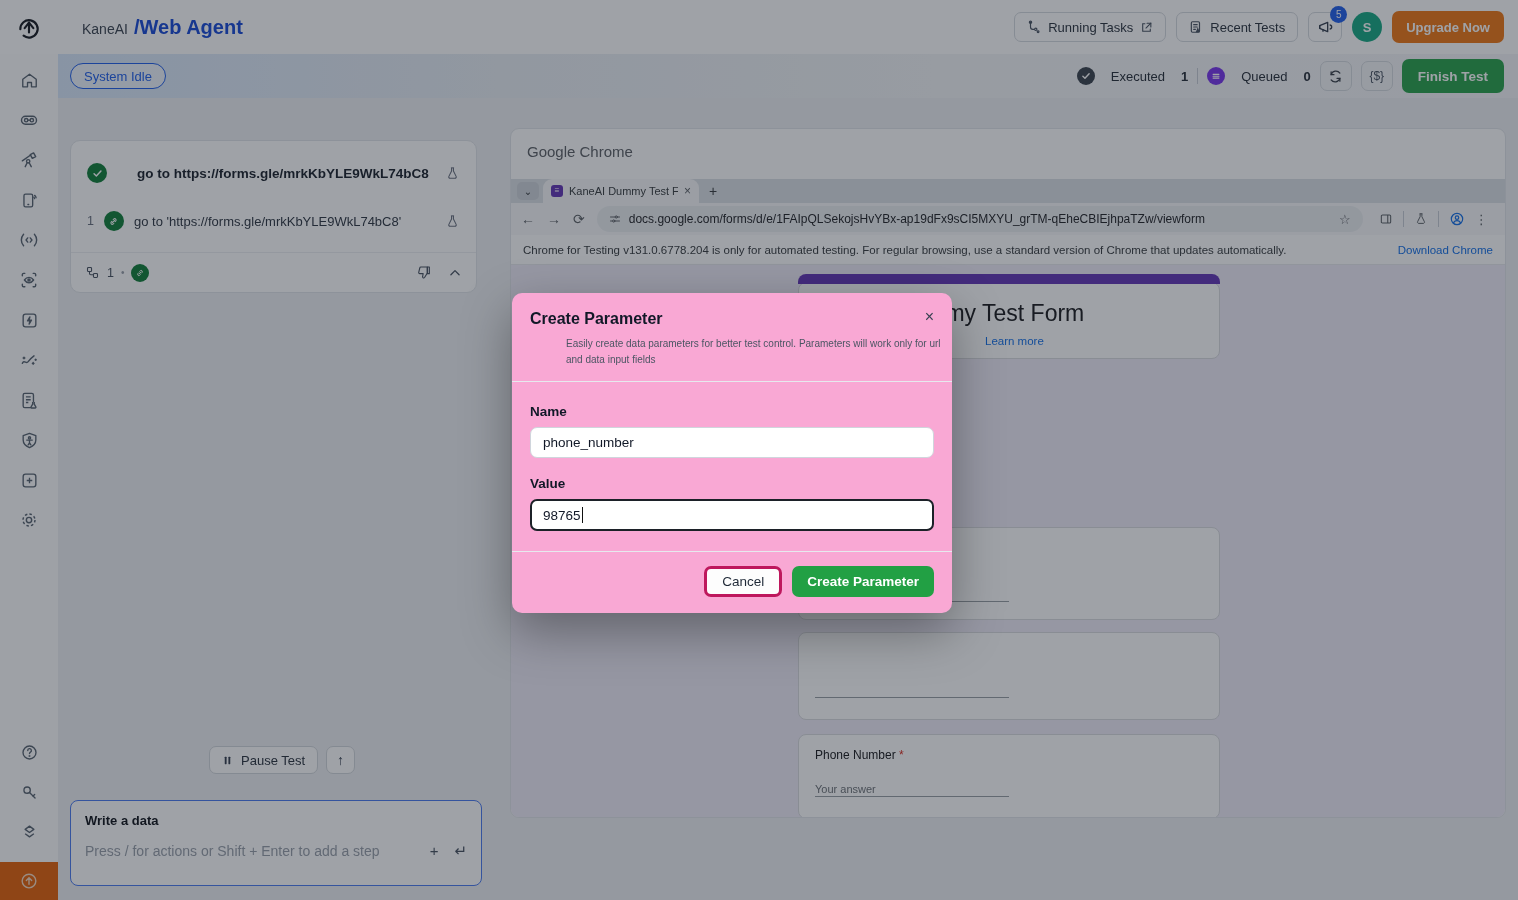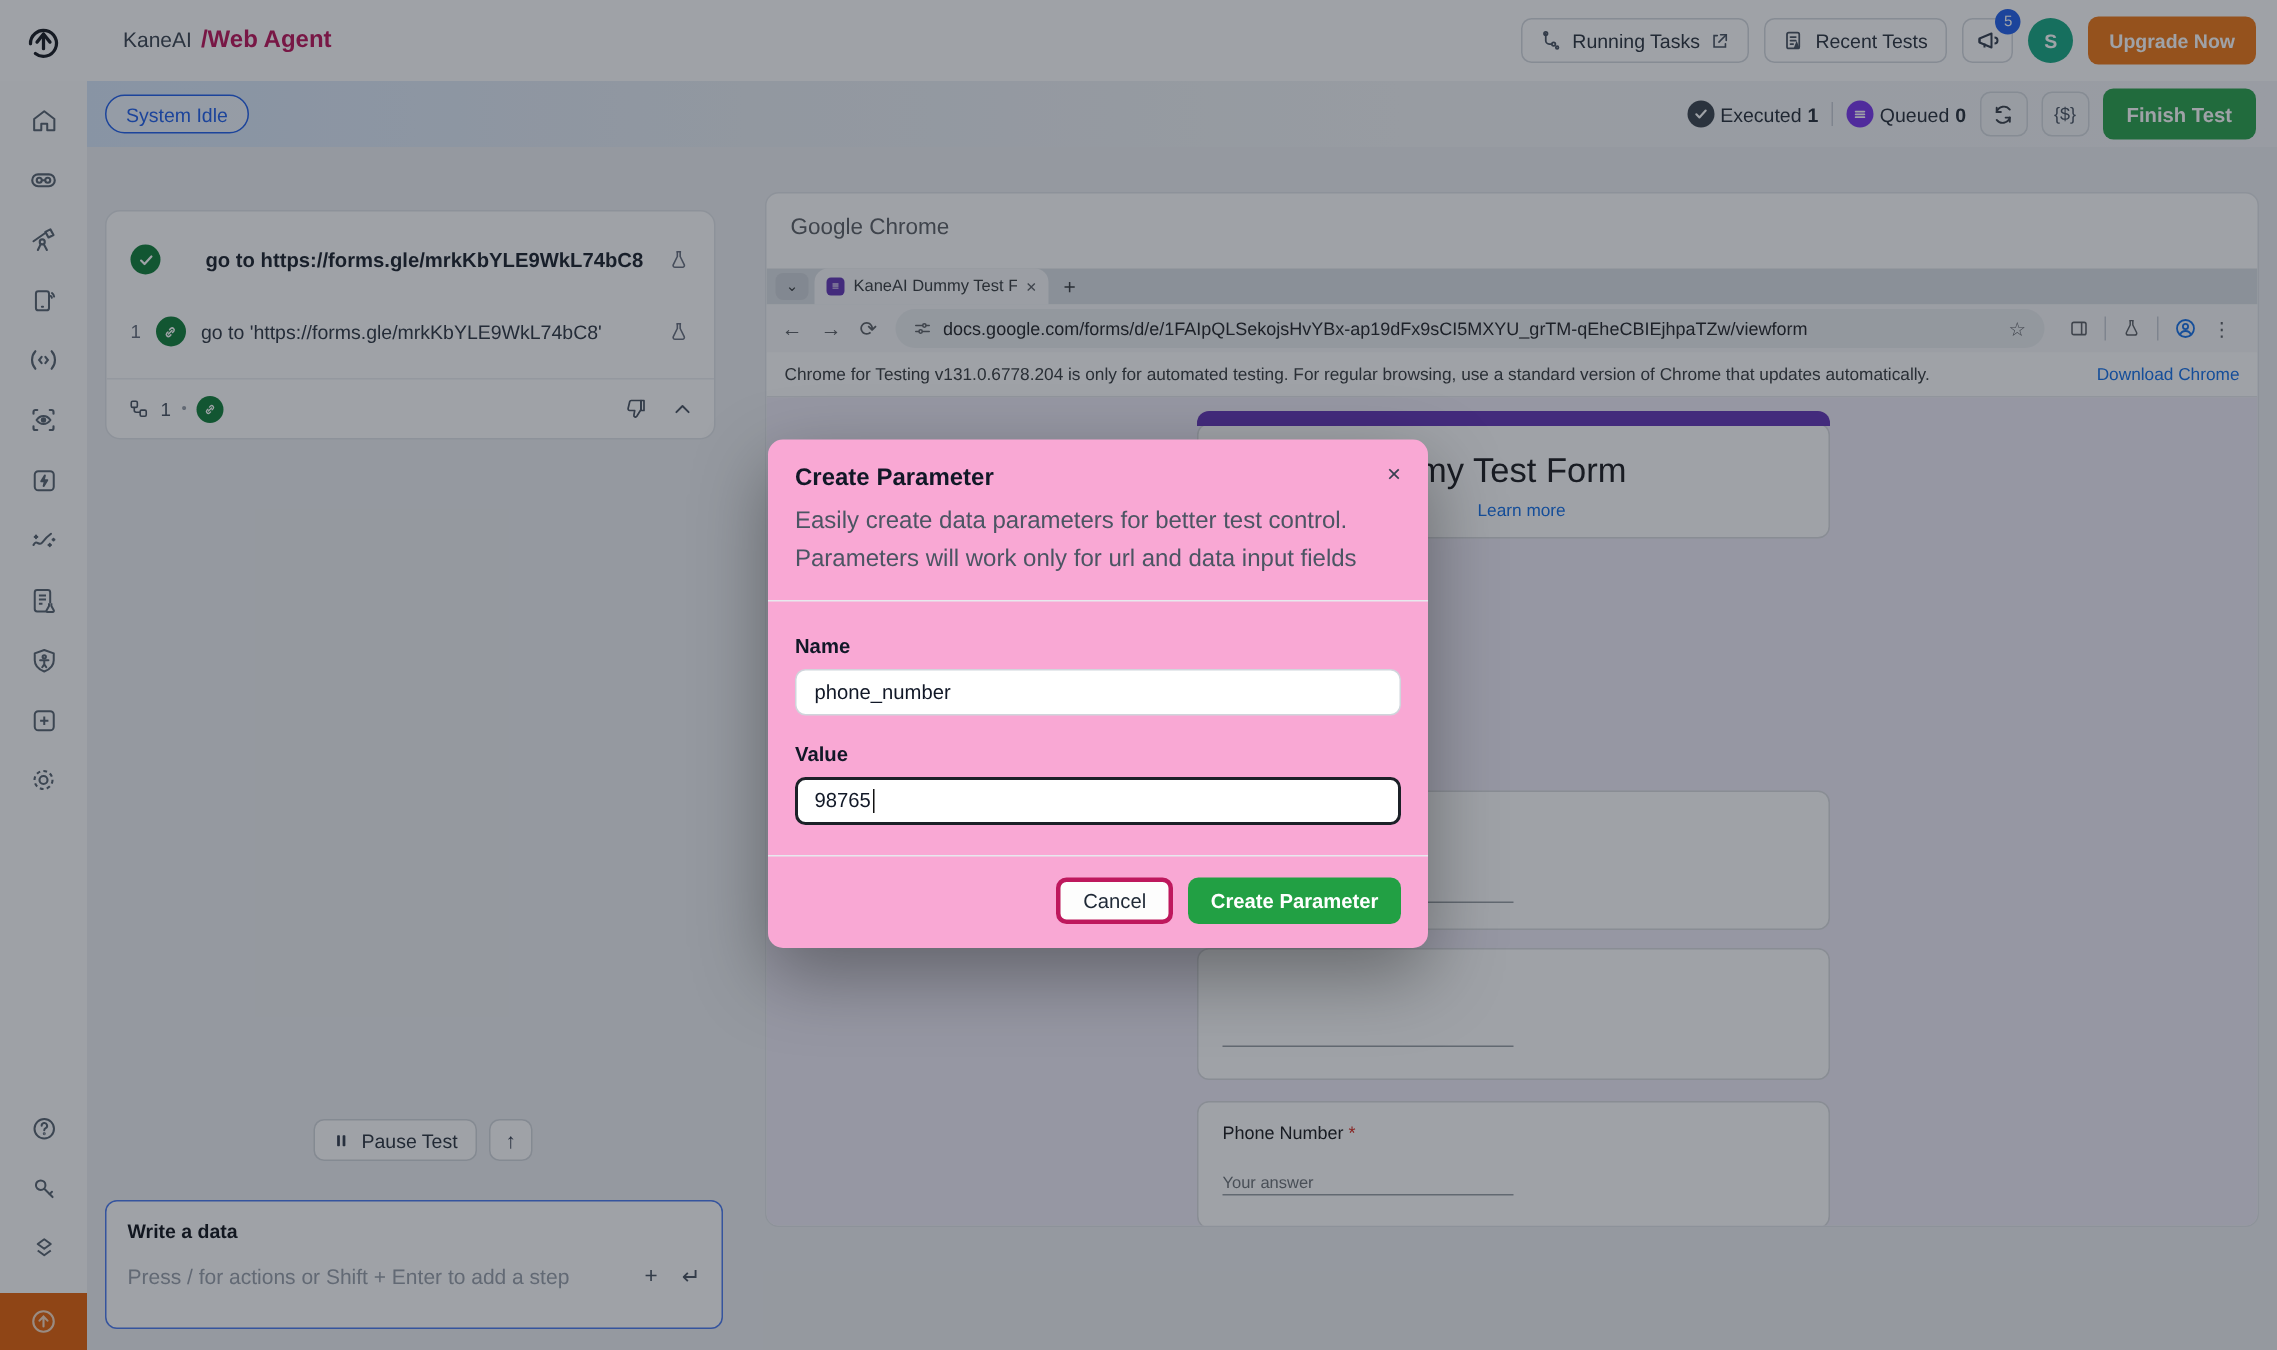--- a/index.html
+++ b/index.html
@@ -4,33 +4,33 @@
 <style>
   * { margin:0; padding:0; box-sizing:border-box; }
   html,body { width:1518px; height:900px; overflow:hidden; font-family:"Liberation Sans",sans-serif; background:#eef0f3; }
   .app { position:relative; width:1518px; height:900px; }
 
   
   .topbar { position:absolute; top:0; left:0; width:1518px; height:54px; background:#fff; display:flex; align-items:center; z-index:2; }
   .logo-cell { width:58px; height:54px; display:flex; align-items:center; justify-content:center; }
   .brand-row { display:flex; align-items:baseline; gap:6px; margin-left:24px; }
   .brand { font-size:14px; color:#3f4854; }
-  .section { font-size:16px; font-weight:bold; color:#be185d; }
+  .section { font-size:20px; font-weight:bold; color:#1d4ed8; }
   .topbar-right { margin-left:auto; display:flex; align-items:center; gap:10px; padding-right:14px; }
   .tb-btn { height:30px; display:flex; align-items:center; gap:7px; padding:0 12px; border:1px solid #d6dadf; border-radius:7px; background:#fff; font-size:13px; color:#2f3742; cursor:pointer; }
   .icon-btn { position:relative; width:34px; height:30px; border:1px solid #d6dadf; border-radius:7px; background:#fff; display:flex; align-items:center; justify-content:center; }
   .badge { position:absolute; top:-7px; right:-6px; min-width:17px; height:17px; border-radius:9px; background:#2563eb; color:#fff; font-size:10px; display:flex; align-items:center; justify-content:center; padding:0 3px; }
   .avatar { width:30px; height:30px; border-radius:50%; background:#1cab85; color:#fff; font-size:13px; font-weight:bold; display:flex; align-items:center; justify-content:center; }
   .upgrade { height:32px; padding:0 14px; border:none; border-radius:7px; background:#ef7b1a; color:#fff; font-size:13px; font-weight:bold; cursor:pointer; }
 
   
   .statusbar { position:absolute; top:54px; left:58px; width:1460px; height:44px; background:linear-gradient(90deg,#d9e8fb 0%,#e9eef4 30%,#f3f5f7 60%,#f5f6f8 100%); display:flex; align-items:center; z-index:2; }
   .pill { margin-left:12px; height:26px; display:flex; align-items:center; padding:0 13px; border:1px solid #2563eb; border-radius:14px; color:#2563eb; font-size:13px; background:rgba(255,255,255,.55); }
   .status-right { margin-left:auto; display:flex; align-items:center; gap:9px; padding-right:14px; }
-  .stat { display:flex; align-items:center; gap:4px; font-size:13px; color:#2b323c; }
+  .stat { display:flex; align-items:center; gap:16px; font-size:13px; color:#2b323c; }
   .stat b { font-weight:bold; }
   .mini-circle { width:18px; height:18px; border-radius:50%; display:flex; align-items:center; justify-content:center; }
   .mini-dark { background:#3e4650; }
   .mini-purple { background:#7c3aed; }
   .vdiv { width:1px; height:16px; background:#c9ced5; }
   .sq-btn { width:32px; height:30px; border:1px solid #d6dadf; border-radius:7px; background:#f3f5f7; display:flex; align-items:center; justify-content:center; font-size:12px; color:#4b5563; }
   .finish { height:34px; padding:0 16px; border:none; border-radius:7px; background:#2ea44f; color:#fff; font-size:13.5px; font-weight:bold; cursor:pointer; }
 
   
   .sidebar { position:absolute; top:54px; left:0; width:58px; height:846px; background:#fdfdfe; display:flex; flex-direction:column; align-items:center; z-index:2; }
@@ -89,21 +89,21 @@
   .q-label { position:absolute; left:16px; font-size:12px; color:#202124; }
   .req { color:#d93025; }
   .your-answer { position:absolute; left:16px; font-size:11px; color:#70757a; }
 
   
   .overlay { position:absolute; inset:0; background:rgba(16,22,34,.40); z-index:10; }
   .modal { position:absolute; left:512px; top:293px; width:440px; background:#f9a8d4; border-radius:10px; box-shadow:0 18px 50px rgba(0,0,0,.35); z-index:20; }
   .modal-head { padding:17px 20px 14px 18px; position:relative; }
   .modal-title { font-size:16px; font-weight:bold; color:#111827; }
   .modal-close { position:absolute; top:16px; right:18px; font-size:16px; color:#374151; cursor:pointer; line-height:1; }
-  .modal-desc { margin-top:8px; font-size:16px; color:#4b5563; line-height:1.55; width:384px; }
+  .modal-desc { margin-top:8px; font-size:10px; color:#4b5563; line-height:1.55; width:384px;margin-left:36px; }
   .hdiv { height:1px; background:#e7e9ee; width:100%; }
   .modal-body { padding:14px 18px 20px 18px; }
   .field-label { font-size:13.5px; font-weight:bold; color:#111827; margin:8px 0 8px 0; }
   .text-input { width:404px; height:31px; border:1px solid #d0d5dc; border-radius:7px; padding:0 12px; font-size:13.5px; color:#111827; font-family:"Liberation Sans",sans-serif; background:#fff; outline:none; }
   .input-focused { width:404px; height:32px; border:2px solid #1c2128; border-radius:7px; padding:0 11px; font-size:13.5px; color:#111827; display:flex; align-items:center; background:#fff; }
   .caret { display:inline-block; width:1.5px; height:16px; background:#111; margin-left:1px; }
   .modal-foot { padding:14px 18px 16px 18px; display:flex; justify-content:flex-end; gap:10px; }
   .btn-cancel { height:31px; padding:0 15px; background:#fdfdfd; border:3px solid #be185d; border-radius:7px; font-size:13.5px; color:#1f2937; font-family:"Liberation Sans",sans-serif; cursor:pointer; }
   .btn-create { height:31px; padding:0 15px; background:#22a044; border:none; border-radius:7px; font-size:13.5px; font-weight:bold; color:#fff; font-family:"Liberation Sans",sans-serif; cursor:pointer; }
 

